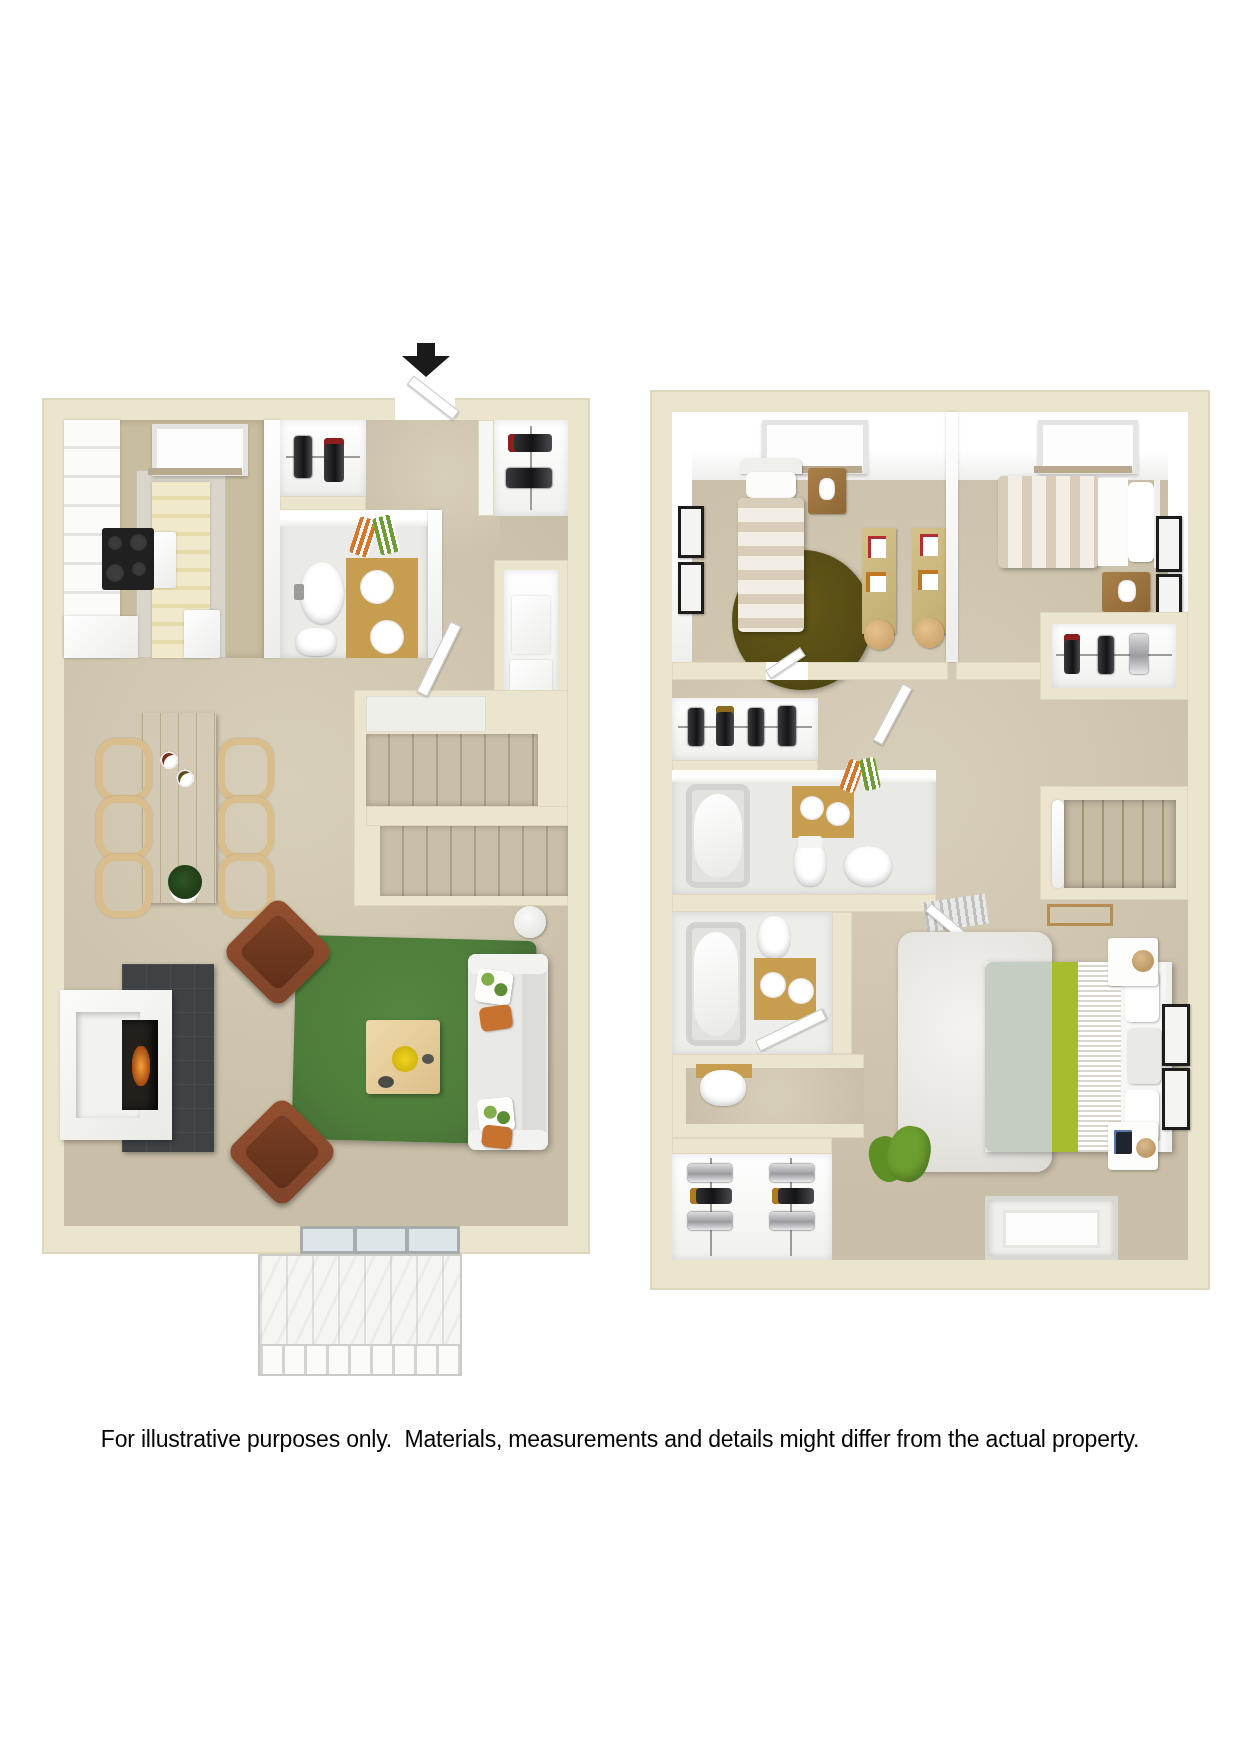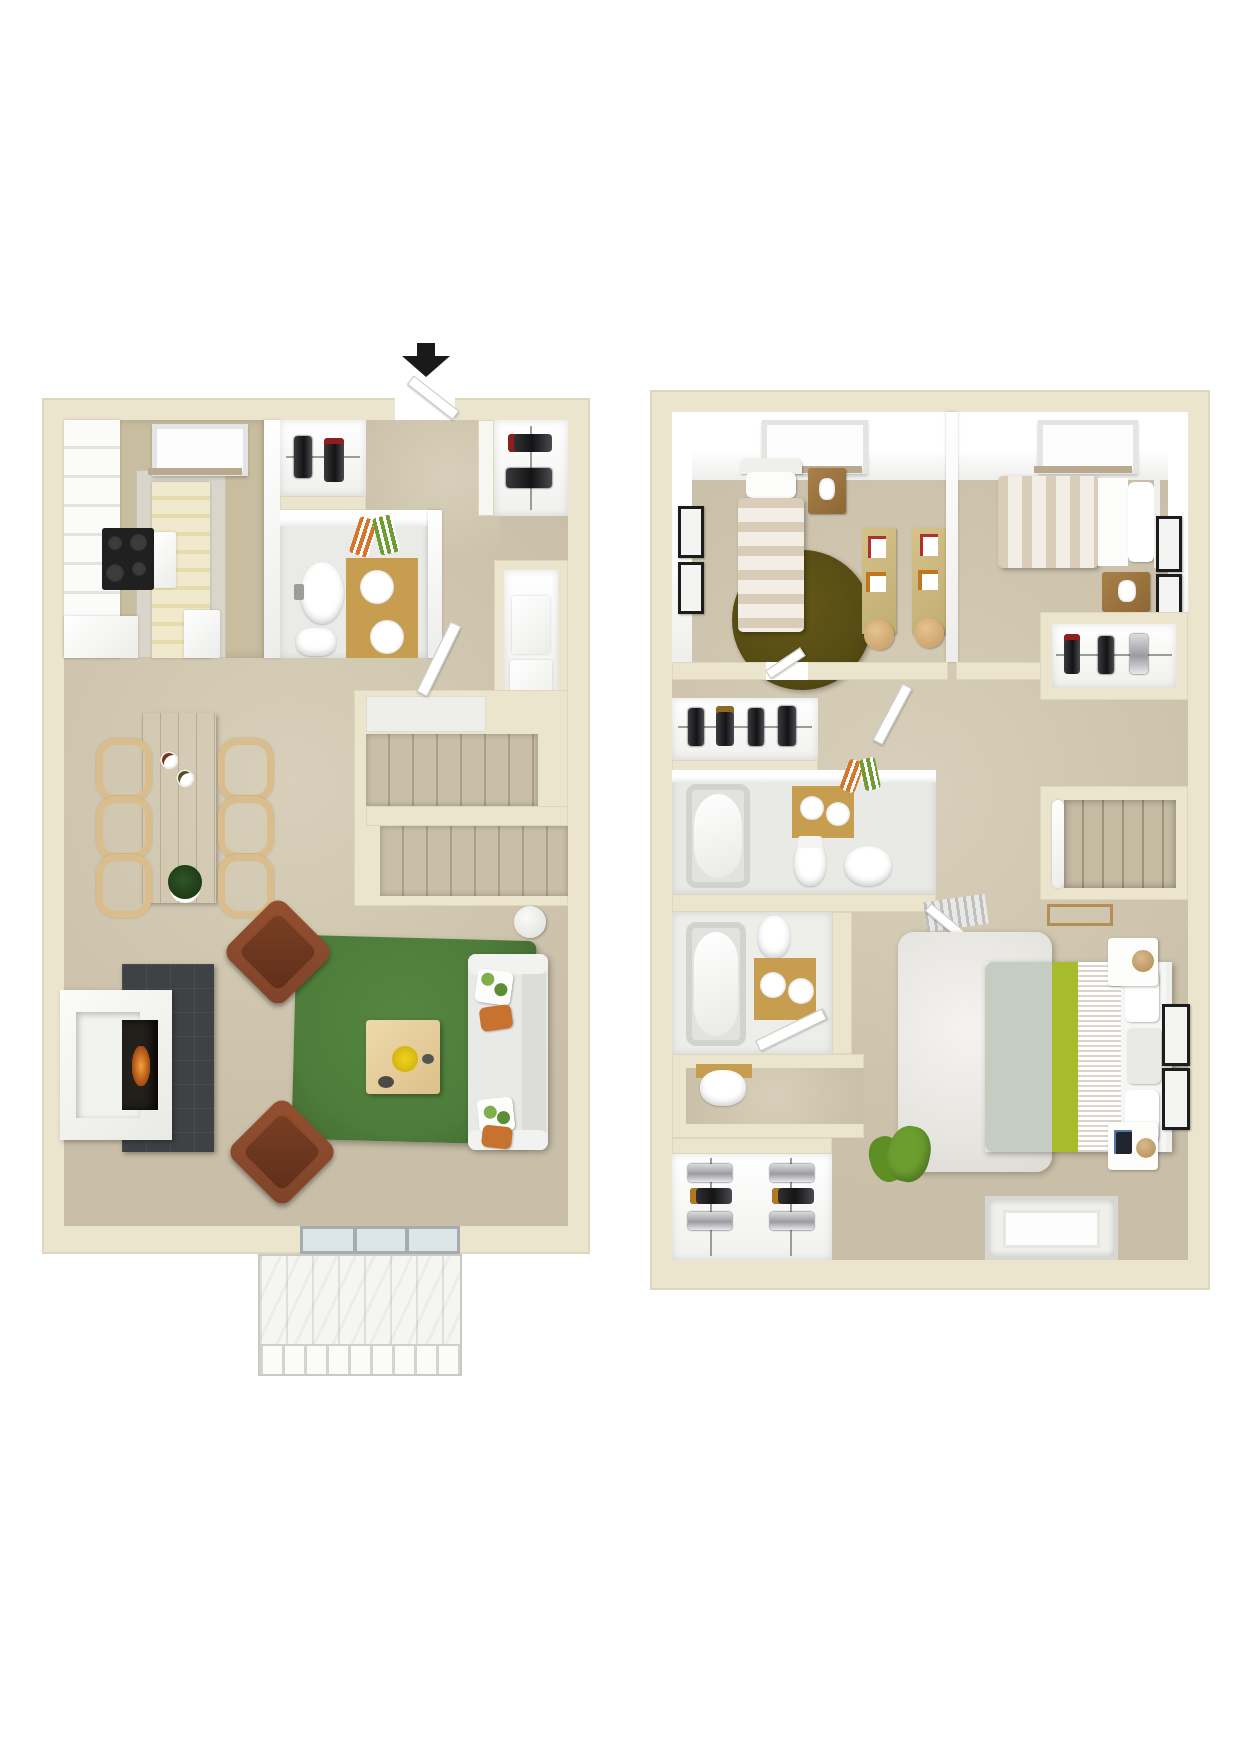--- a/index.html
+++ b/index.html
@@ -322,13 +322,14 @@
     <div class="frame" style="left:512px;top:678px;width:22px;height:56px;"></div>
     <div class="abs" style="left:220px;top:736px;width:60px;height:60px;">
       <div class="abs" style="left:0;top:10px;width:34px;height:46px;background:#5e8f25;border-radius:45%;transform:rotate(-18deg);"></div>
       <div class="abs" style="left:18px;top:0;width:42px;height:56px;background:var(--beanbagGreen);border-radius:45%;transform:rotate(12deg);box-shadow:inset -4px -4px 8px rgba(0,0,0,.25);"></div>
     </div>
     <div class="abs" style="left:335px;top:806px;width:133px;height:64px;background:#efefec;border:4px solid #d8d8d3;box-sizing:border-box;box-shadow:inset 0 0 6px rgba(0,0,0,.2);">
       <div class="abs" style="left:14px;top:10px;right:14px;bottom:8px;background:#fdfdfd;border:3px solid #e6e6e2;"></div>
     </div>
   </div>
 
+  <div id="caption">For illustrative purposes only.  Materials, measurements and details might differ from the actual property.</div>
 </div>
 
 </body></html>

